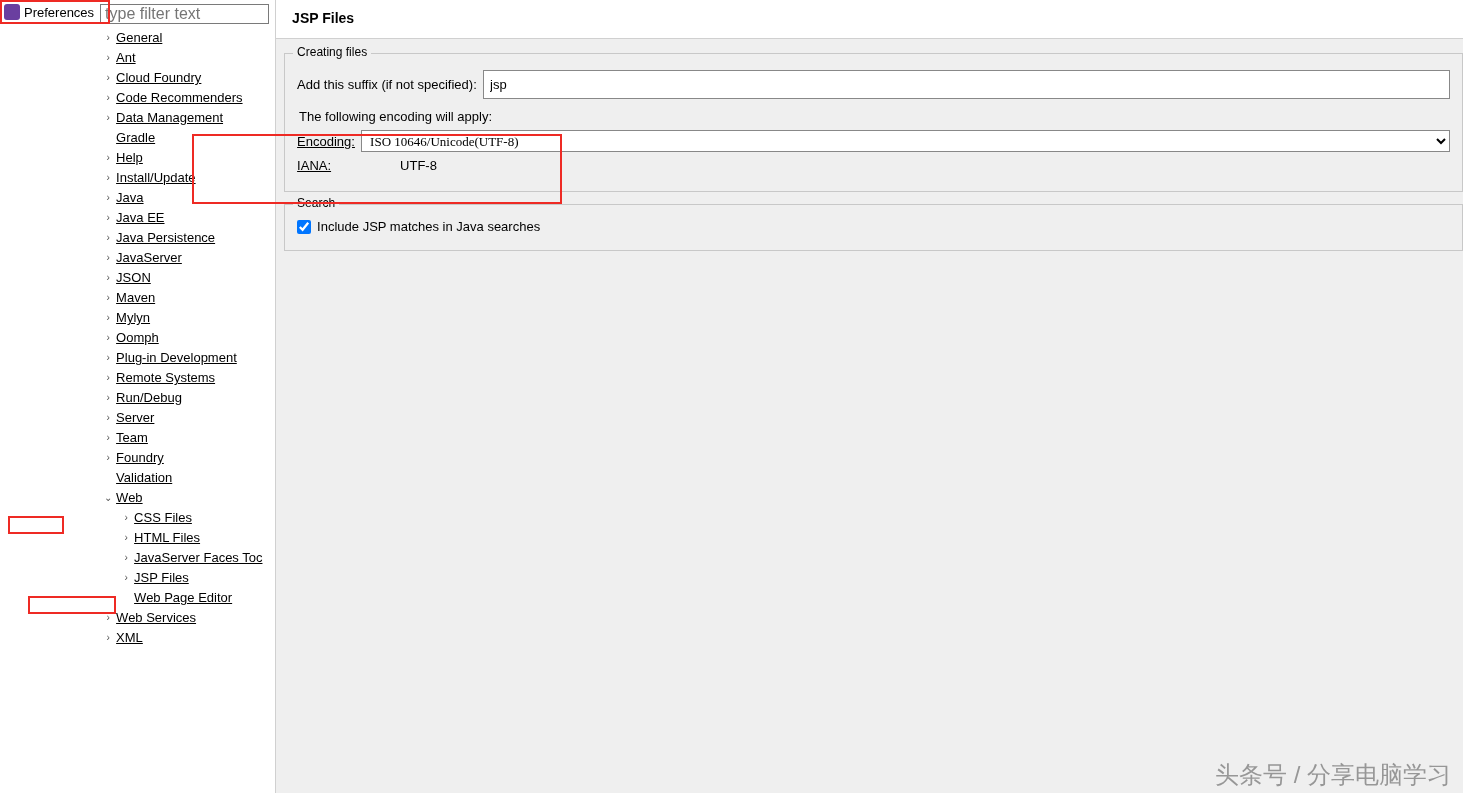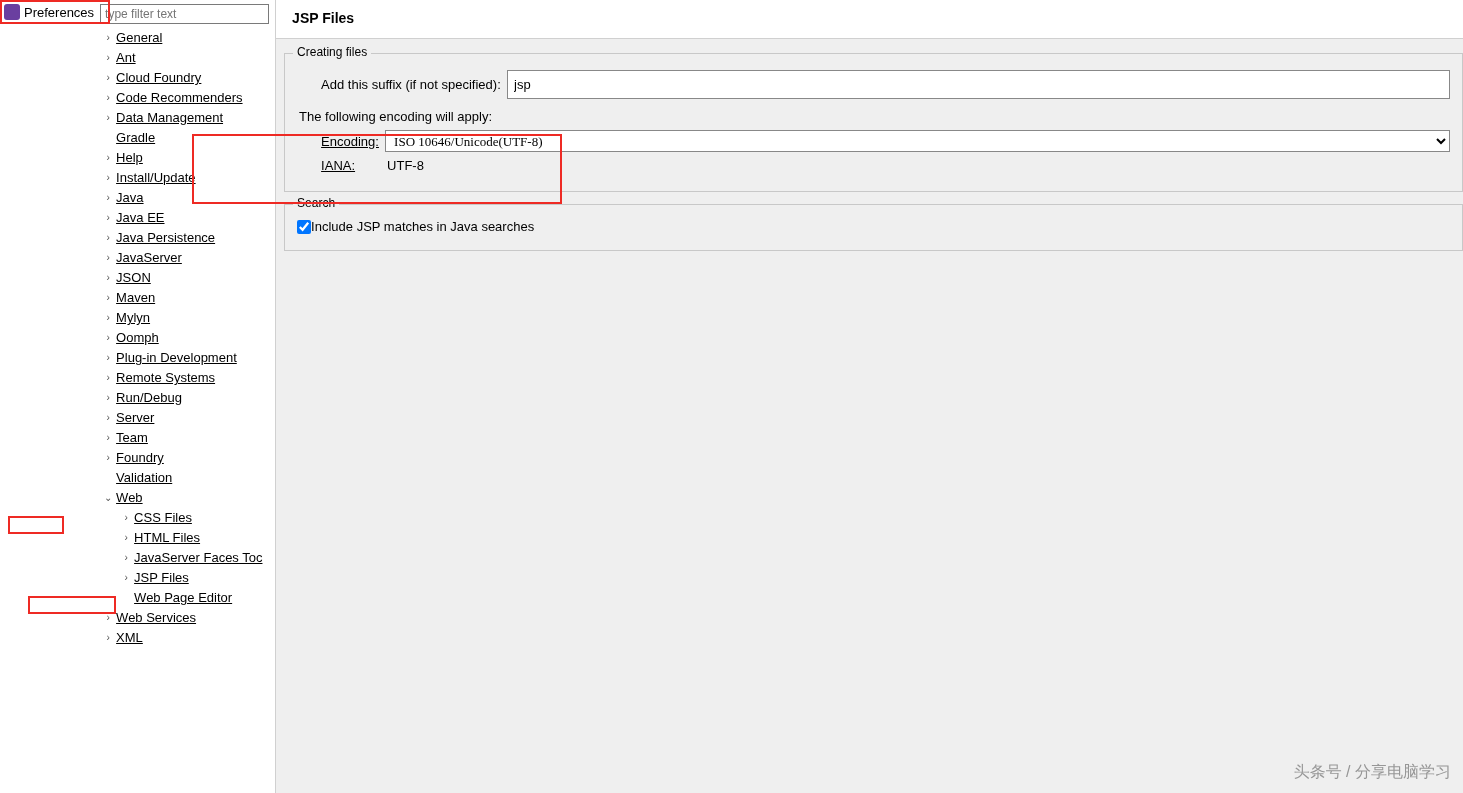--- a/index.html
+++ b/index.html
@@ -4,44 +4,44 @@
 <style>
 * { box-sizing: border-box; margin: 0; padding: 0; }
 html, body { height: 100%; font-family: "Segoe UI", Arial, sans-serif; font-size: 13px; color: #000; background: #fff; overflow: hidden; }
 .window { display: flex; flex-direction: row; width: 1463px; height: 793px; position: relative; }
 .titlebar { display: flex; align-items: center; height: 24px; padding-left: 4px; background: #fff; }
 .titlebar .icon { width: 16px; height: 16px; background: #6a3fa0; border-radius: 3px; margin-right: 4px; display:inline-block; }
 .titlebar .title { font-size: 13px; }
 .body { display: flex; flex: 1 1 auto; min-height: 0; }
 .sidebar { width: 182px; border-right: 1px solid #d0d0d0; background: #fff; display:flex; flex-direction:column; }
 .filter { margin: 4px 6px 2px 6px; }
-.filter input { width: 100%; height: 20px; padding: 1px 4px; border: 1px solid #7a7a7a; font-size: 12px; color:#737373; background:#fff; }
+.filter input { width: 100%; height: 20px; padding: 1px 4px; border: 1px solid #7a7a7a; font-size: 16px; color:#737373; background:#fff; }
 .tree { flex:1; overflow-y:auto; padding: 2px 0 8px 0; }
 .tree-item { display:flex; align-items:center; height:20px; line-height:20px; cursor:default; white-space:nowrap; padding-left:8px; }
 .tree-item .caret { width:12px; display:inline-block; text-align:center; color:#555; font-size:10px; }
 .tree-item.no-caret .caret { visibility:hidden; }
 .tree-item .label { padding-left:2px;text-decoration:underline; }
 .tree-item.indent { padding-left:26px; }
 .content { flex:1; background:#efefef; display:flex; flex-direction:column; min-width:0; }
 .content-header { background:#fff; padding: 10px 16px 12px 16px; border-bottom:1px solid #d0d0d0; }
 .content-header h1 { font-size:14px; font-weight:bold; }
 .content-body { flex:1; padding: 8px 0 16px 8px; overflow:auto; }
 .group { border:1px solid #c8c8c8; margin: 6px 0 12px 0; padding: 10px 12px 12px 12px; position:relative; }
 .group .legend { position:absolute; top:-9px; left:8px; background:#efefef; padding:0 4px; font-size:12px; }
 .row { display:flex; align-items:center; margin:6px 0; }
-.row label.k { min-width: 186px; margin-left: 24px; }
+.row label.k { min-width: 186px; }
 .row label.k.short { min-width: 64px; text-decoration: underline; }
 .row input[type=text] { flex:1; height:29px; border:1px solid #888; padding:1px 6px; background:#fff; font-size:13px; }
 .row select { flex:1; height:22px; border:1px solid #888; padding:1px 4px; background:#fff; font-family:Liberation Serif, serif; font-size:13px; }
-.row .value-static { padding-left:2px; }
+.row .value-static { padding-left:2px;margin-left:37px; }
 .note { margin:10px 0 2px 2px; }
-.check-row { display:flex; align-items:center; margin:4px 0; }
+.check-row { display:flex; align-items:center; gap:6px; margin:4px 0; }
 .check-row input[type=checkbox] { width:14px; height:14px; }
 .redbox { position:absolute; border:2px solid #ee2a24; pointer-events:none; }
-.watermark { position:absolute; right:12px; bottom:10px; font-size:16px; color:#888; font-family: "Microsoft YaHei", sans-serif; opacity:.85; pointer-events:none;text-align:center;}
+.watermark { position:absolute; right:12px; bottom:2px; font-size:24px; color:#888; font-family: "Microsoft YaHei", sans-serif; opacity:.85; pointer-events:none;text-align:center;}
 </style>
 </head>
 <body>
 
 <div class="window">
   <div class="titlebar">
     <span class="icon"></span>
     <span class="title">Preferences</span>
   </div>
 

